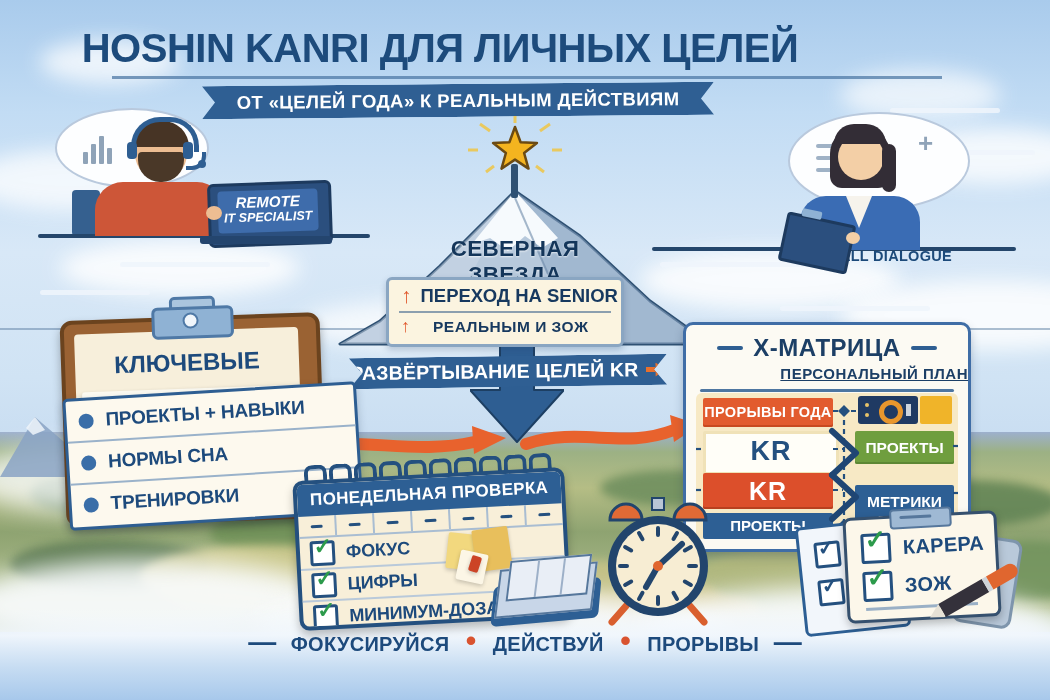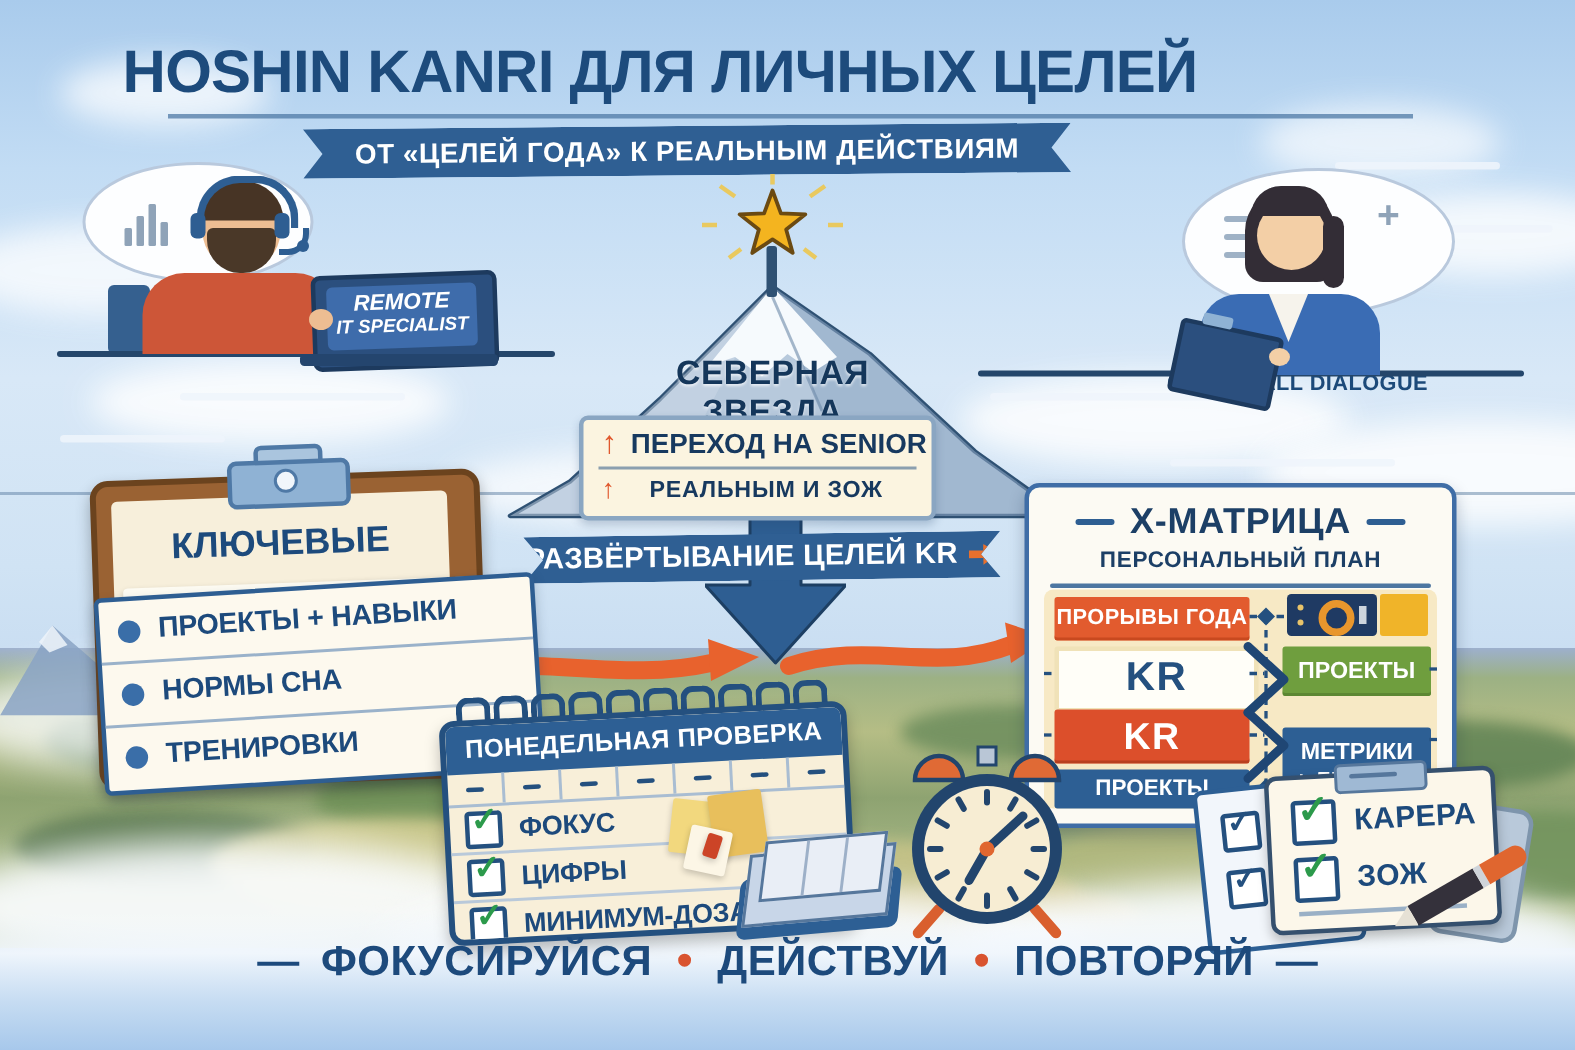--- a/index.html
+++ b/index.html
@@ -85,21 +85,21 @@
   .chkbox .chk{position:absolute;top:-10px;left:1px;font-size:22px;font-weight:bold;color:#2c9a4b;}
   .cal-item{font-size:18px;font-weight:bold;color:#1d4a7c;letter-spacing:-.2px;}
   .sticky{position:absolute;border-radius:2px;box-shadow:0 2px 4px rgba(0,0,0,.2);z-index:9;}
   .map-group{position:absolute;left:487px;top:556px;width:118px;height:70px;transform:rotate(-5deg);z-index:9;}
   
   .xm-card{position:absolute;left:683px;top:322px;width:282px;height:224px;background:#fcfaf3;
     border:3.5px solid #3f6da6;border-radius:10px;box-shadow:0 5px 10px rgba(20,40,70,.25);z-index:8;}
   .xm-titlerow{margin-top:9px;display:flex;align-items:center;justify-content:center;gap:10px;}
   .xm-dash{width:26px;height:3.5px;background:#2e5e92;border-radius:2px;}
   .xm-title{font-size:24px;font-weight:bold;color:#1c3f66;letter-spacing:.5px;}
-  .xm-sub{text-align:center;font-size:15px;font-weight:bold;color:#1c3f66;letter-spacing:.5px;margin-top:3px;}
+  .xm-sub{text-align:right;font-size:15px;font-weight:bold;color:#1c3f66;letter-spacing:.5px;margin-top:3px;text-decoration:underline;}
   .xm-rule{margin:7px 14px 0;height:2.5px;background:#2e5e92;opacity:.85;border-radius:2px;}
   .xm-panel{position:absolute;left:10px;top:68px;width:262px;height:146px;background:#f7e9c5;border-radius:6px;}
   .xm-box{position:absolute;text-align:center;color:#fff;font-weight:bold;border-radius:2px;}
   .xm-b1{left:17px;top:73px;width:130px;height:29px;background:#e25b2e;font-size:14.5px;line-height:29px;letter-spacing:.3px;box-shadow:inset 0 -2px #c8491f;}
   .xm-b2{left:17px;top:106px;width:130px;height:38px;background:#fffef8;border:3px solid #f0e2b8;
     font-size:27px;line-height:34px;color:#24507f;letter-spacing:1px;}
   .xm-b3{left:17px;top:148px;width:130px;height:36px;background:#dc4f2b;font-size:25px;line-height:36px;letter-spacing:1px;box-shadow:inset 0 -2px #b8401f;}
   .xm-b4{left:17px;top:188px;width:130px;height:26px;background:#2d5f94;font-size:15px;line-height:26px;}
   .xm-icon{left:172px;top:71px;width:60px;height:28px;background:#1f3a63;border-radius:3px;}
   .xm-ring{position:absolute;left:21px;top:4px;width:14px;height:14px;border:5px solid #e8962d;border-radius:50%;}
@@ -122,21 +122,21 @@
   .navychk{position:absolute;top:-9px;left:1px;font-size:20px;font-weight:bold;color:#24507f;}
   .card-underline{position:absolute;left:16px;top:88px;width:112px;height:2.5px;background:#9ab0c6;}
   .pen{position:absolute;left:930px;top:610px;width:100px;height:15px;transform:rotate(-30deg);
     transform-origin:left center;display:flex;z-index:11;}
   .pen-nib{width:14px;height:15px;background:#e6e1d5;clip-path:polygon(0 50%,100% 0,100% 100%);}
   .pen-barrel{width:50px;height:15px;background:#34313b;}
   .pen-ring{width:5px;height:15px;background:#cfd4da;}
   .pen-cap{width:31px;height:15px;background:#e0662f;border-radius:0 8px 8px 0;}
   
   .footer{position:absolute;left:0;top:624px;width:1050px;text-align:center;z-index:12;}
-  .footer .w{font-size:28px;font-weight:bold;color:#1d4a7c;letter-spacing:.3px;}
+  .footer .w{font-size:20px;font-weight:bold;color:#1d4a7c;letter-spacing:.3px;}
   .footer .d{font-size:28px;font-weight:bold;color:#1d4a7c;margin:0 10px;}
   .footer .o{font-size:30px;font-weight:bold;color:#d9532f;margin:0 12px;}
   svg{display:block;}
 </style>
 </head>
 <body>
 
 <div id="canvas">
 
   <div class="sky"></div>
@@ -481,17 +481,17 @@
     <span class="pen-ring"></span>
     <span class="pen-cap"></span>
   </div>
 
   <div class="footer">
     <span class="d">—</span>
     <span class="w">ФОКУСИРУЙСЯ</span>
     <span class="o">•</span>
     <span class="w">ДЕЙСТВУЙ</span>
     <span class="o">•</span>
-    <span class="w">ПОВТОРЯЙ</span>
+    <span class="w">ПРОРЫВЫ</span>
     <span class="d">—</span>
   </div>
 
 </div>
 
 </body></html>

